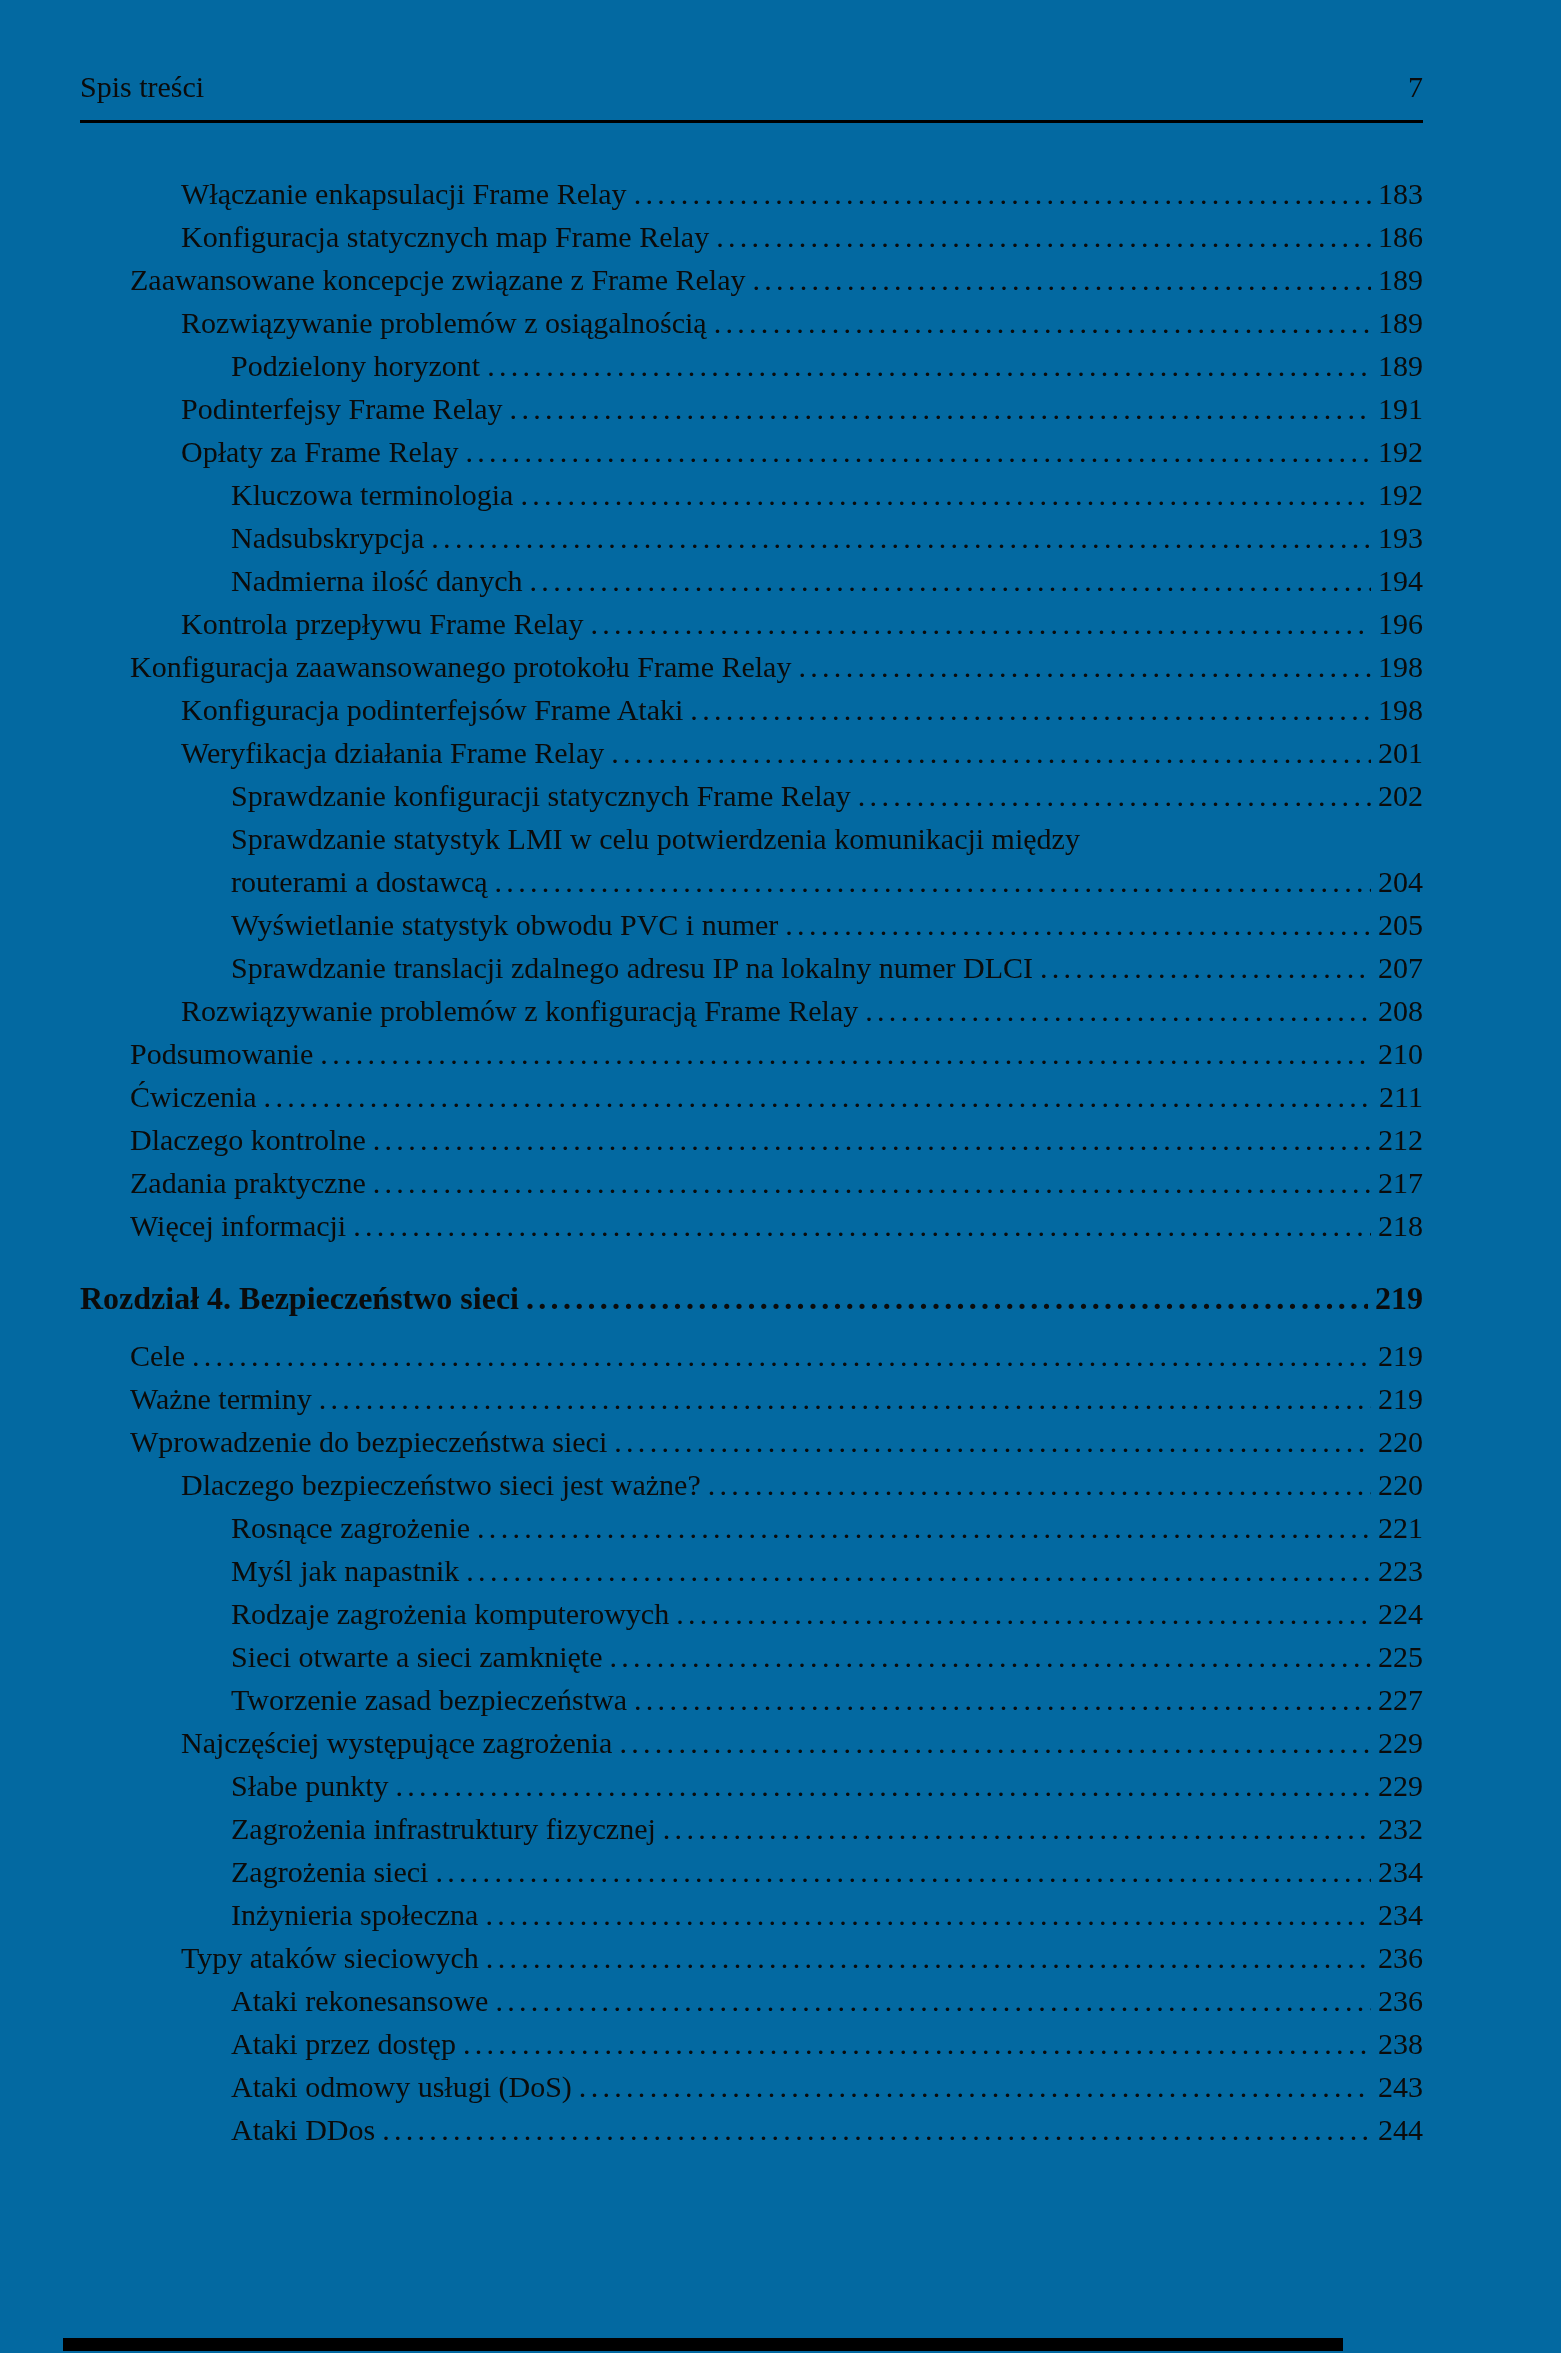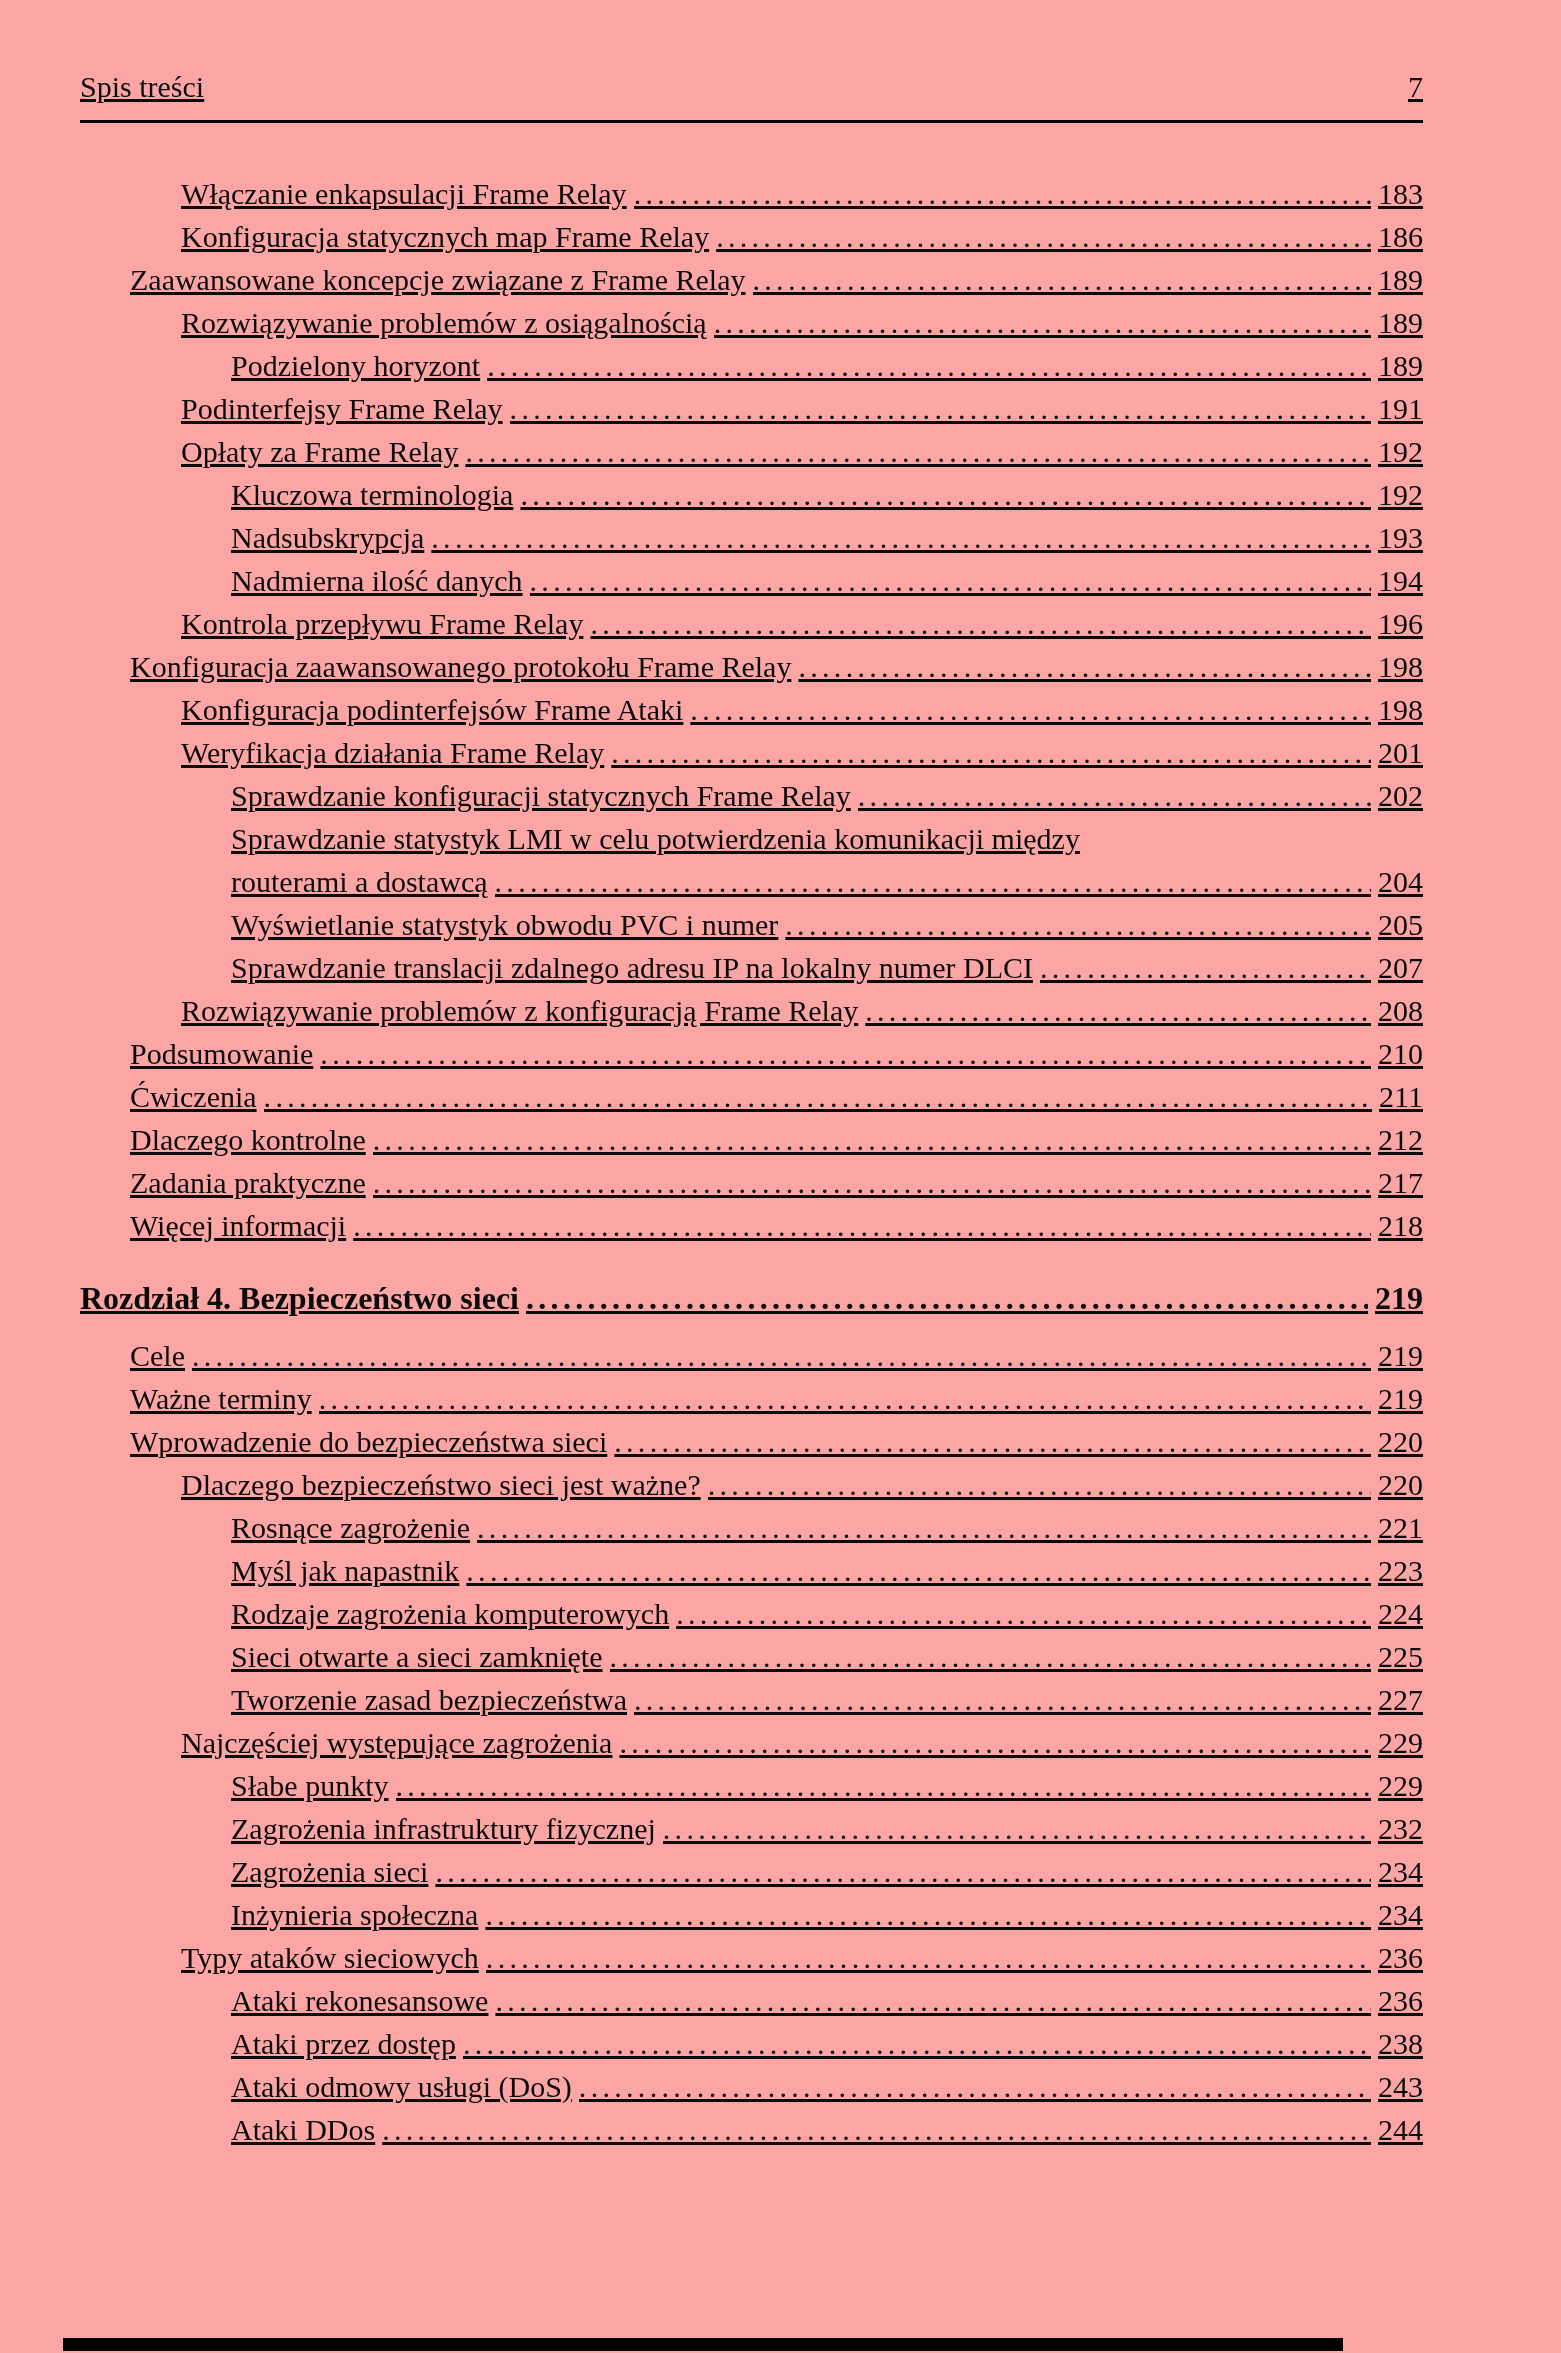--- a/index.html
+++ b/index.html
@@ -8,23 +8,22 @@
     width: 1562px;
     height: 2354px;
     font-family: "Liberation Serif", "DejaVu Serif", serif;
     color: #0b0b0b;
     position: relative;
     overflow: hidden;
   }
   .page {
     position: absolute;
     inset: 0;
-    background: #fca5a5;
+    background: #0369a1;
     padding: 70px 139px 0 80px;
-    text-decoration: underline;
   }
   
   .header-row {
     display: flex;
     justify-content: space-between;
     align-items: baseline;
     font-size: 30px;
     padding-bottom: 15.7px;
   }
   .header-rule {

